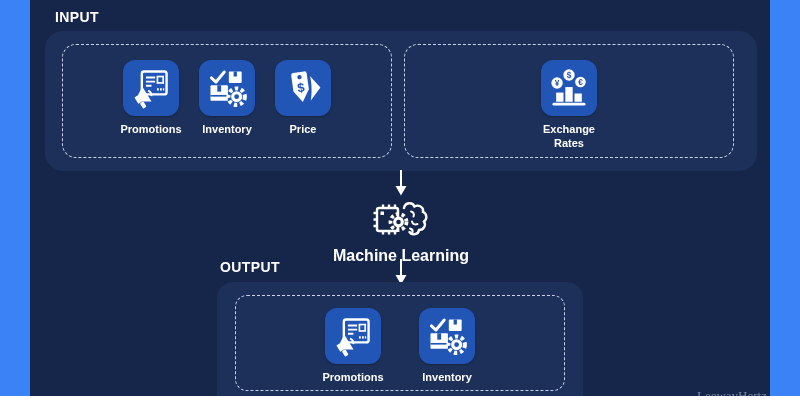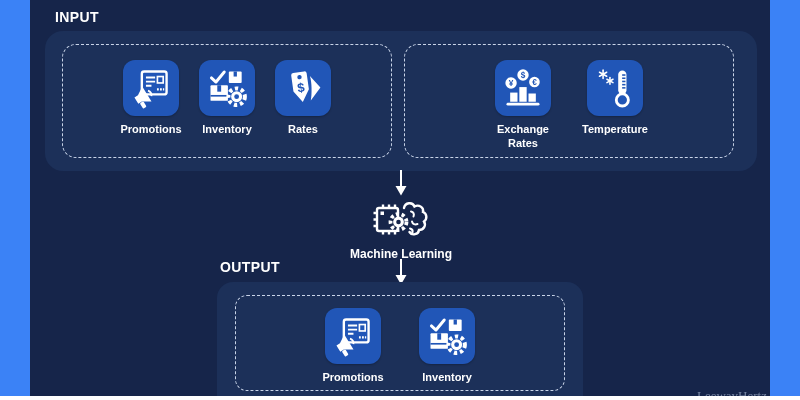--- a/index.html
+++ b/index.html
@@ -35,21 +35,21 @@
                 color:var(--text,#fff); font-size:11px; font-weight:bold;
                 line-height:1.25; text-align:center; }
 
   .arrow { position:absolute; width:14px; height:26px; }
   .arrow-top { left:364px; top:170px; }
   .arrow-bottom { left:364px; top:259px; }
 
   .ml-icon { position:absolute; left:340px; top:194px; width:62px; height:52px; }
   .ml-icon svg { width:62px; height:52px; --icon-hole:var(--bg,#16254A); }
   .ml-label { position:absolute; left:271px; top:247px; width:200px; text-align:center;
-              color:var(--text,#fff); font-size:12px; font-weight:bold; }
+              color:var(--text,#fff); font-size:16px; font-weight:bold; }
 
   .watermark { position:absolute; right:3px; bottom:-4px; color:var(--wm,#8E9DB9);
                opacity:.8; font-family:"Liberation Serif", serif; font-size:13px; }
 
   .symbol-defs { position:absolute; width:0; height:0; overflow:hidden; }
   svg text { font-family:"Liberation Sans", sans-serif; font-weight:bold; }
 </style>
 </head>
 <body>
 
@@ -208,39 +208,31 @@
               </svg>
             </div>
             <div class="tile-label">Inventory</div>
           </div>
           <div class="tile">
             <div class="tile-box">
               <svg>
                 <use href="#sym-price"></use>
               </svg>
             </div>
-            <div class="tile-label">Rates</div>
+            <div class="tile-label">Price</div>
           </div>
         </div>
       <div class="dash-box group-box group-right">
           <div class="tile">
             <div class="tile-box">
               <svg>
                 <use href="#sym-exchange-rates"></use>
               </svg>
             </div>
             <div class="tile-label">Exchange Rates</div>
-          </div>
-          <div class="tile">
-            <div class="tile-box">
-              <svg>
-                <use href="#sym-temperature"></use>
-              </svg>
-            </div>
-            <div class="tile-label">Temperature</div>
           </div>
         </div>
     </div>
 
     <svg class="arrow arrow-top">
       <use href="#sym-arrow-down"></use>
     </svg>
 
     <div class="ml-icon">
       <svg>

